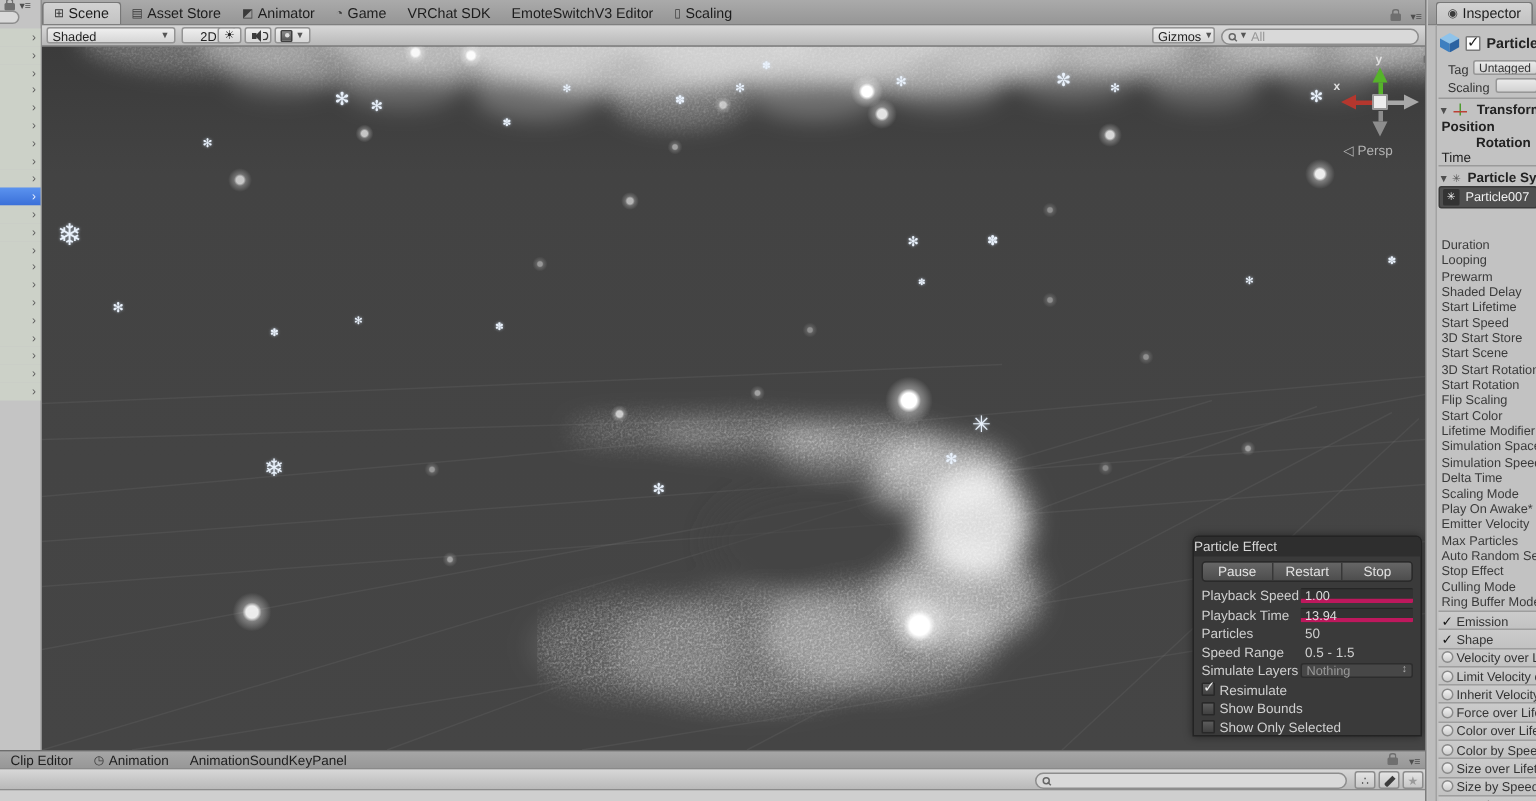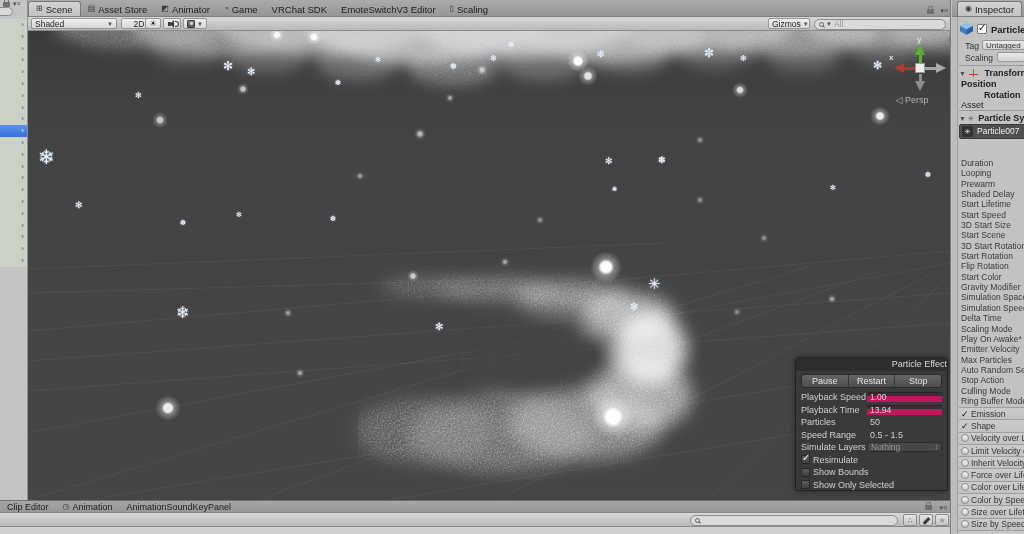--- a/index.html
+++ b/index.html
@@ -44,28 +44,28 @@
   
   #axis-gizmo{left:858px;top:6px;width:70px;height:66px;}
   .cone{position:absolute;width:0;height:0;}
   .stem{position:absolute;}
   #gz-center{position:absolute;left:29px;top:26px;width:10px;height:10px;background:#ededed;border:1px solid #9a9a9a;}
   .gz-label{position:absolute;font-size:8px;font-weight:bold;color:#e0e0e0;}
   #persp{left:846px;top:64px;width:76px;text-align:center;color:#b2b2b2;font-size:9px;}
 
   
   #pe-panel{left:767px;top:326px;width:153px;height:134px;background:#3a3a3a;border:1px solid #232323;border-radius:4px 4px 0 0;box-shadow:0 0 6px rgba(0,0,0,.4);}
-  #pe-title{height:13px;background:#2e2e2e;border-radius:3px 3px 0 0;text-align:right;color:#d8d8d8;font-size:9px;line-height:13px;}
+  #pe-title{height:13px;background:#2e2e2e;border-radius:3px 3px 0 0;text-align:left;color:#d8d8d8;font-size:9px;line-height:13px;}
   #pe-seg{margin:3px 5px 2px 5px;height:14px;display:flex;background:linear-gradient(#666,#4d4d4d);border:1px solid #2a2a2a;border-radius:3px;overflow:hidden;}
   .seg{flex:1;text-align:center;line-height:12px;font-size:9px;color:#e2e2e2;border-right:1px solid #383838;}
   .seg:last-child{border-right:none;}
   #pe-rows{padding:1px 5px 0 5px;}
   .pe-row{height:12.5px;display:flex;align-items:center;font-size:9px;color:#cfcfcf;}
   .pe-label{width:66px;white-space:nowrap;}
-  .pe-field{flex:1;height:10px;background:#323232;border-top:1px solid #262626;border-bottom:6px solid #be185d;color:#dcdcdc;padding:0 3px;font-size:8.5px;line-height:9px;border-radius:1px;}
+  .pe-field{flex:1;height:10px;background:#323232;border-top:1px solid #262626;border-bottom:3px solid #be185d;color:#dcdcdc;padding:0 3px;font-size:8.5px;line-height:9px;border-radius:1px;}
   .pe-text{flex:1;padding-left:3px;}
   .pe-dd{flex:1;height:10px;background:#474747;border:1px solid #2d2d2d;border-radius:2px;color:#989898;padding:0 3px;font-size:8.5px;line-height:8px;display:flex;align-items:center;justify-content:space-between;}
   .pe-dd .ud{font-size:7px;color:#aaa;}
   .pe-box{width:9px;height:9px;background:linear-gradient(#5c5c5c,#404040);border:1px solid #282828;border-radius:1px;position:relative;flex:none;margin-right:3px;}
   .pe-box .ck{position:absolute;left:0px;top:-4px;color:#f0f0f0;font-size:10px;}
 
   
   #bottom-tabbar{left:0;top:500px;width:950px;height:13px;background:linear-gradient(#a6a6a6,#979797);border-top:1px solid #6d6d6d;border-bottom:1px solid #8a8a8a;display:flex;align-items:center;}
   #bottom-tabbar .tab{height:13px;font-size:9px;}
   #bottom-toolbar{left:0;top:513px;width:950px;height:14px;}
@@ -519,56 +519,56 @@
       <span class="pill" style="left:38px;top:35px;width:28px;"></span>
       <div class="divider" style="top:48px;"></div>
 
       <div class="irow" style="top:51px;">
         <span class="fold">▼</span><span class="axis-ic" style="left:10px;top:1px;"></span>
         <span class="bold" style="margin-left:14px;">Transform</span>
       </div>
       <div id="transform-rows">
           <div class="irow bold" style="top: 62px; padding-left: 2px;">Position</div>
           <div class="irow bold" style="top: 72.5px; padding-left: 2px; margin-left: 23px;">Rotation</div>
-          <div class="irow" style="top: 83px; padding-left: 2px;">Asset</div>
+          <div class="irow" style="top: 83px; padding-left: 2px;">Time</div>
         </div>
       <div class="divider" style="top:93px;"></div>
 
       <div class="irow" style="top:96px;">
         <span class="fold">▼</span><span style="color:#555;font-size:7px;">✳</span>
         <span class="bold" style="margin-left:2px;">Particle System</span>
       </div>
 
       <div id="ps-namebox">
         <span class="mic">✳</span>
         <span class="nm">Particle007</span>
       </div>
       <div id="props">
           <div class="prop">Duration</div>
           <div class="prop">Looping</div>
           <div class="prop">Prewarm</div>
           <div class="prop">Shaded Delay</div>
           <div class="prop">Start Lifetime</div>
           <div class="prop">Start Speed</div>
-          <div class="prop">3D Start Size</div>
+          <div class="prop">3D Start Store</div>
           <div class="prop">Start Scene</div>
           <div class="prop">3D Start Rotation</div>
           <div class="prop">Start Rotation</div>
-          <div class="prop">Flip Rotation</div>
+          <div class="prop">Flip Scaling</div>
           <div class="prop">Start Color</div>
-          <div class="prop">Gravity Modifier</div>
+          <div class="prop">Lifetime Modifier</div>
           <div class="prop">Simulation Space</div>
           <div class="prop">Simulation Speed</div>
           <div class="prop">Delta Time</div>
           <div class="prop">Scaling Mode</div>
           <div class="prop">Play On Awake*</div>
           <div class="prop">Emitter Velocity</div>
           <div class="prop">Max Particles</div>
           <div class="prop">Auto Random Seed</div>
-          <div class="prop">Stop Action</div>
+          <div class="prop">Stop Effect</div>
           <div class="prop">Culling Mode</div>
           <div class="prop">Ring Buffer Mode</div>
         </div>
       <div id="modules">
           <div class="mod">
             <span class="mck">✓</span>
             <span>Emission</span>
           </div>
           <div class="mod">
             <span class="mck">✓</span>

